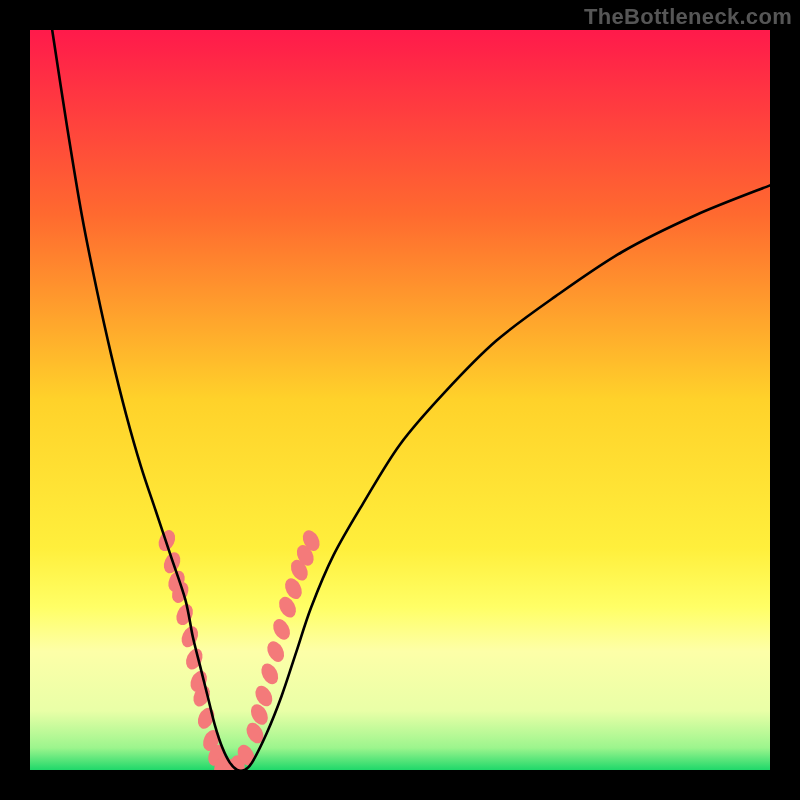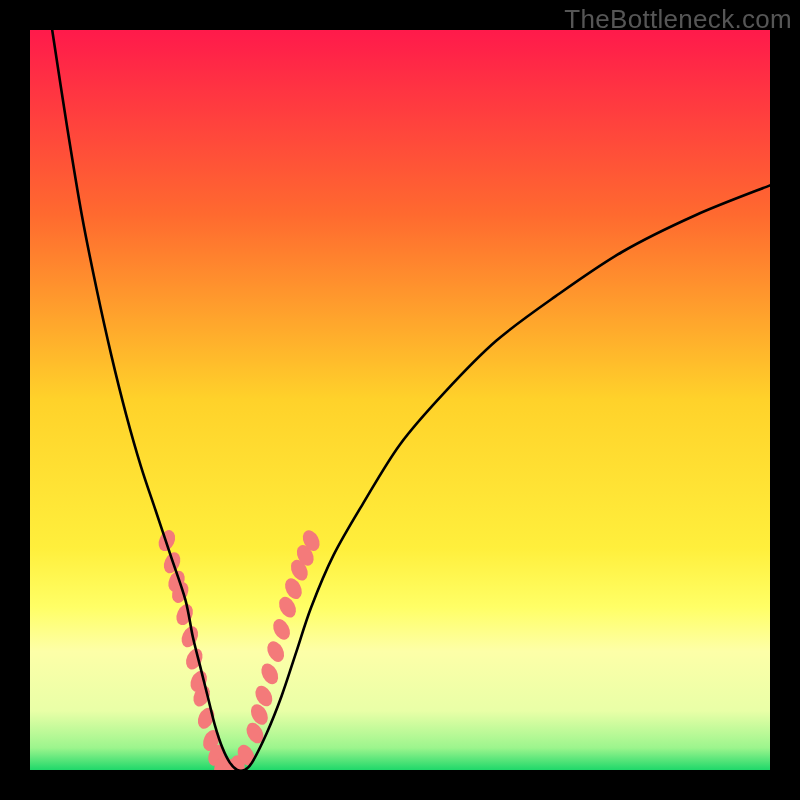--- a/index.html
+++ b/index.html
@@ -32,22 +32,22 @@
     top: 0;
     left: 0;
     width: 100%;
     height: 100%;
   }
   .watermark {
     position: absolute;
     top: 4px;
     right: 8px;
     color: #565656;
-    font-size: 26px;
-    font-weight: 400;
+    font-size: 22px;
+    font-weight: 700;
     letter-spacing: 0.3px;
   }
   svg.curve {
     position: absolute;
     top: 0;
     left: 0;
     width: 740px;
     height: 740px;
   }
 </style>

